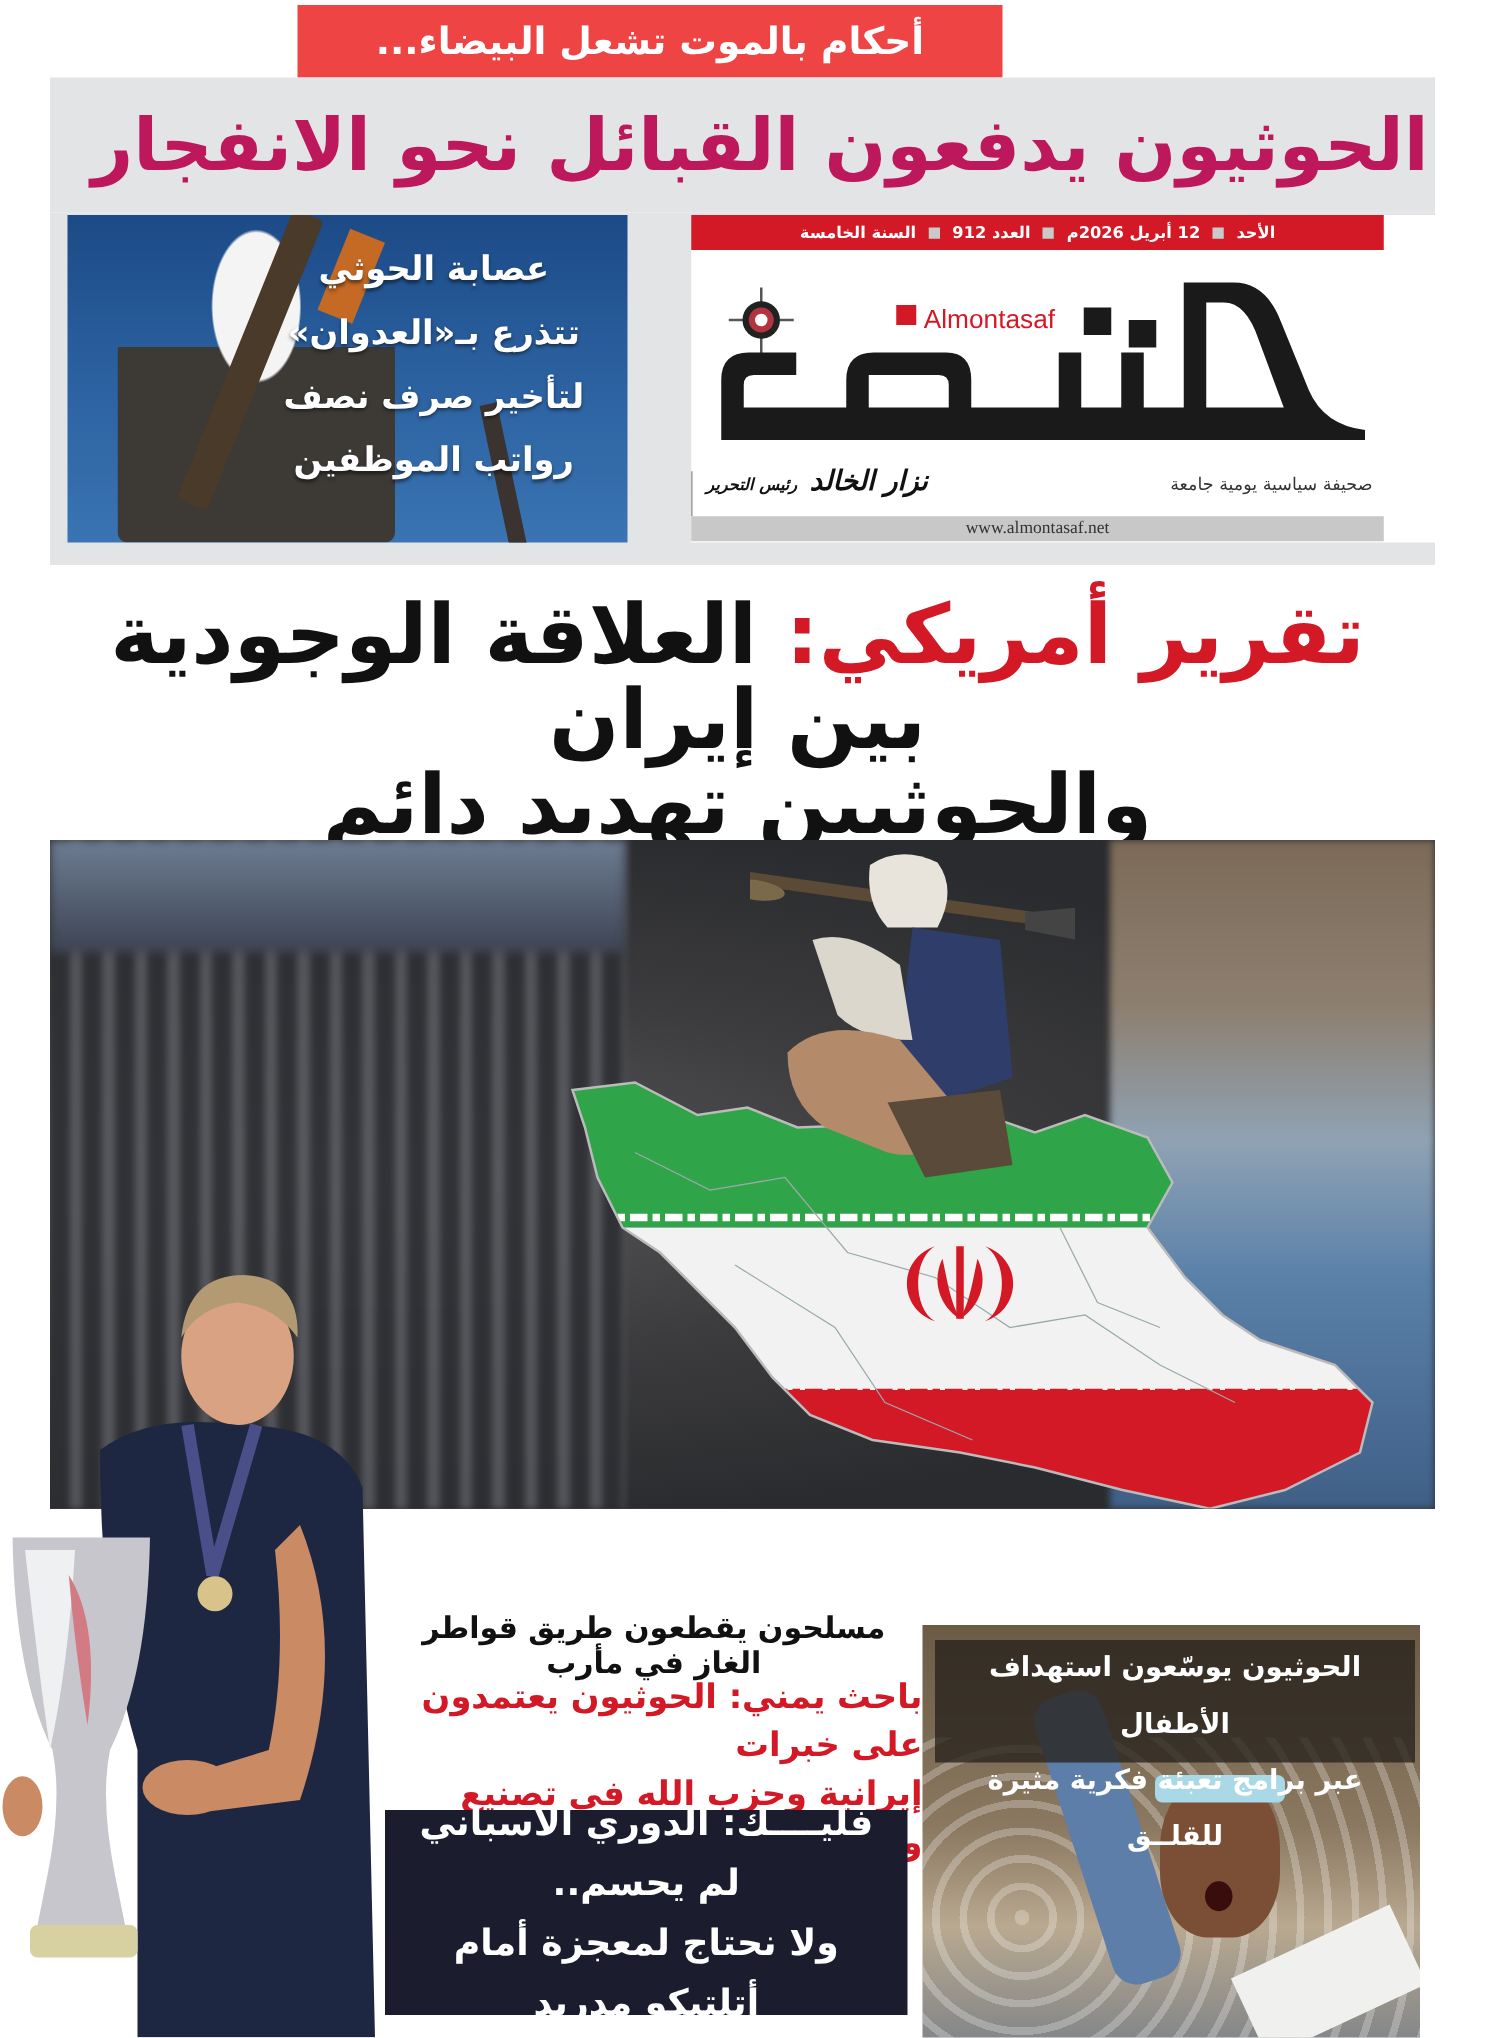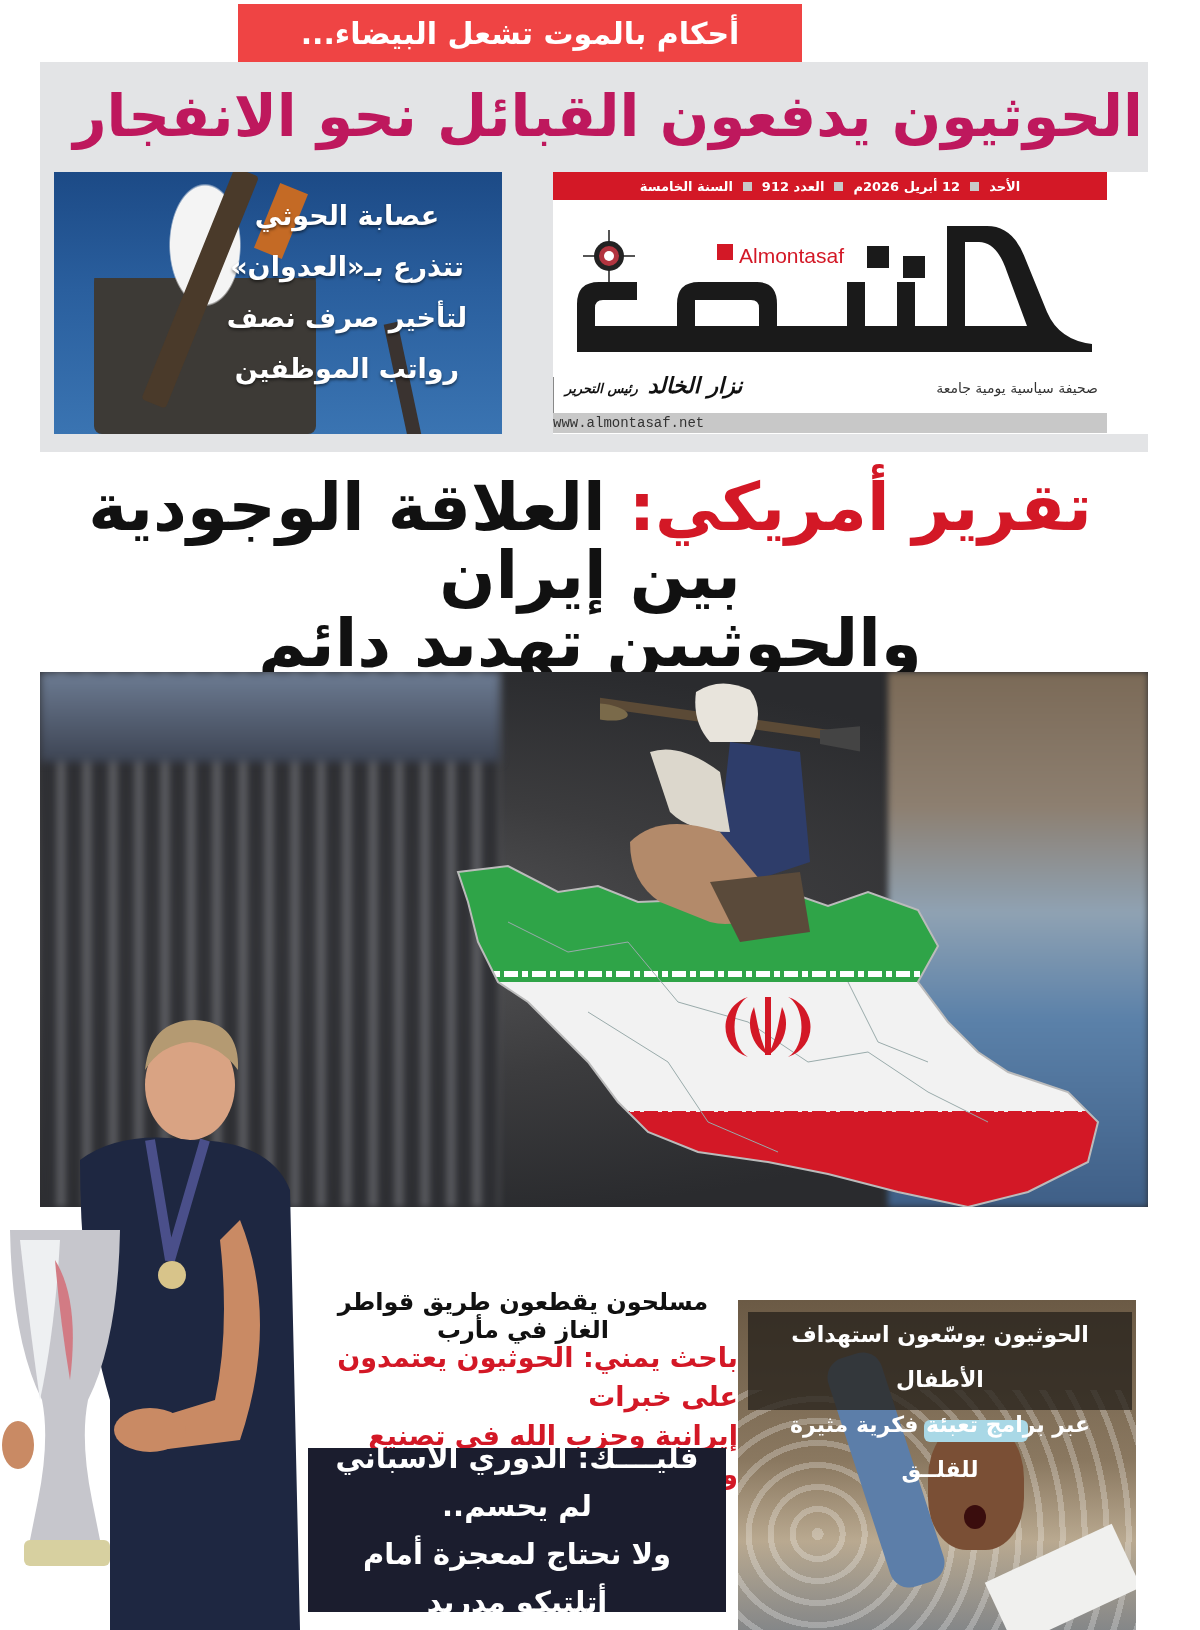--- a/index.html
+++ b/index.html
@@ -37,21 +37,21 @@
   .dateline { position: absolute; left: 0; top: 0; width: 554px; height: 28px; background: #d31826;
     color: #fff; font-size: 13px; font-weight: bold; display: flex; align-items: center; justify-content: center; gap: 10px; }
   .dateline .sq { width: 9px; height: 9px; background: #c9c9c9; display: inline-block; }
   .logo-en { position: absolute; left: 164px; top: 72px; color: #d31826; font-family: "Liberation Sans", sans-serif; font-size: 21px; direction: ltr; display: flex; gap: 6px; }
   .logo-en .sq { width: 16px; height: 16px; background: #d31826; display: inline-block; }
   .logo-ar { position: absolute; left: 14px; top: 40px; width: 540px; height: 142px; }
   .tagline { position: absolute; right: 50px; top: 208px; font-size: 14px; color: #333; }
   .editor { position: absolute; left: 12px; top: 200px; font-size: 13px; color: #111; font-weight: bold; font-style: italic; display: flex; gap: 10px; align-items: baseline; }
   .editor .name { font-size: 22px; font-family: "DejaVu Serif", serif; }
   .url-bar { position: absolute; left: 0; top: 241px; width: 554px; height: 20px; background: #c8c8c8;
-    font-family: Liberation Mono, monospace; font-size: 14px; color: #333; direction: ltr; line-height: 20px; }
+    font-family: Liberation Serif, serif; font-size: 14px; color: #333; direction: ltr; text-align: center; line-height: 20px; }
   .v-rule { position: absolute; left: 0; top: 205px; width: 1px; height: 36px; background: #888; }
 
   
   .main-head { left: 60px; top: 474px; width: 1010px; text-align: center; font-weight: bold; font-size: 66px;
     line-height: 68px; color: #111; letter-spacing: -1px; margin-left: 25px; }
   .main-head .red { color: #d31826; }
 
   
   .big-photo { left: 40px; top: 672px; width: 1108px; height: 535px; overflow: hidden;
     background:

